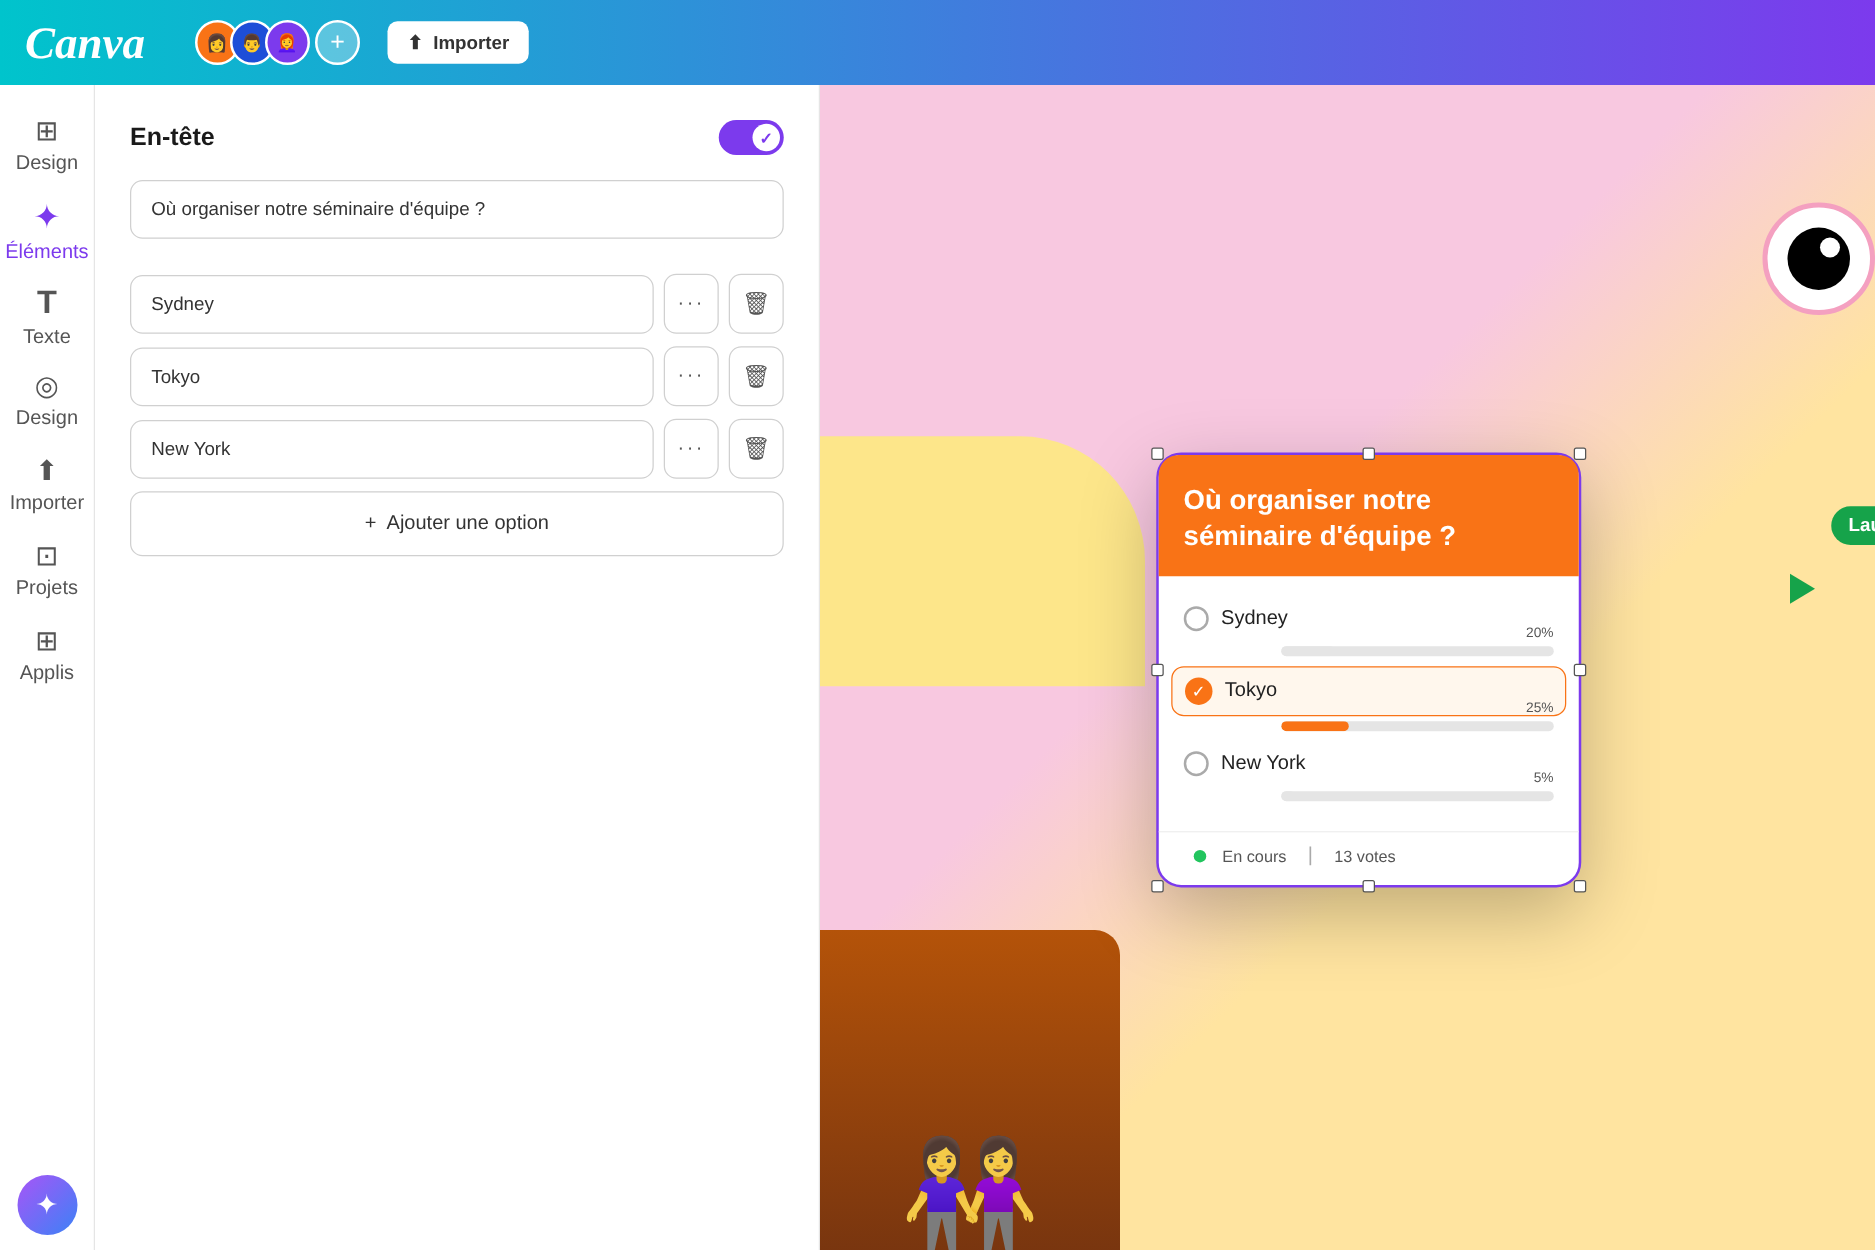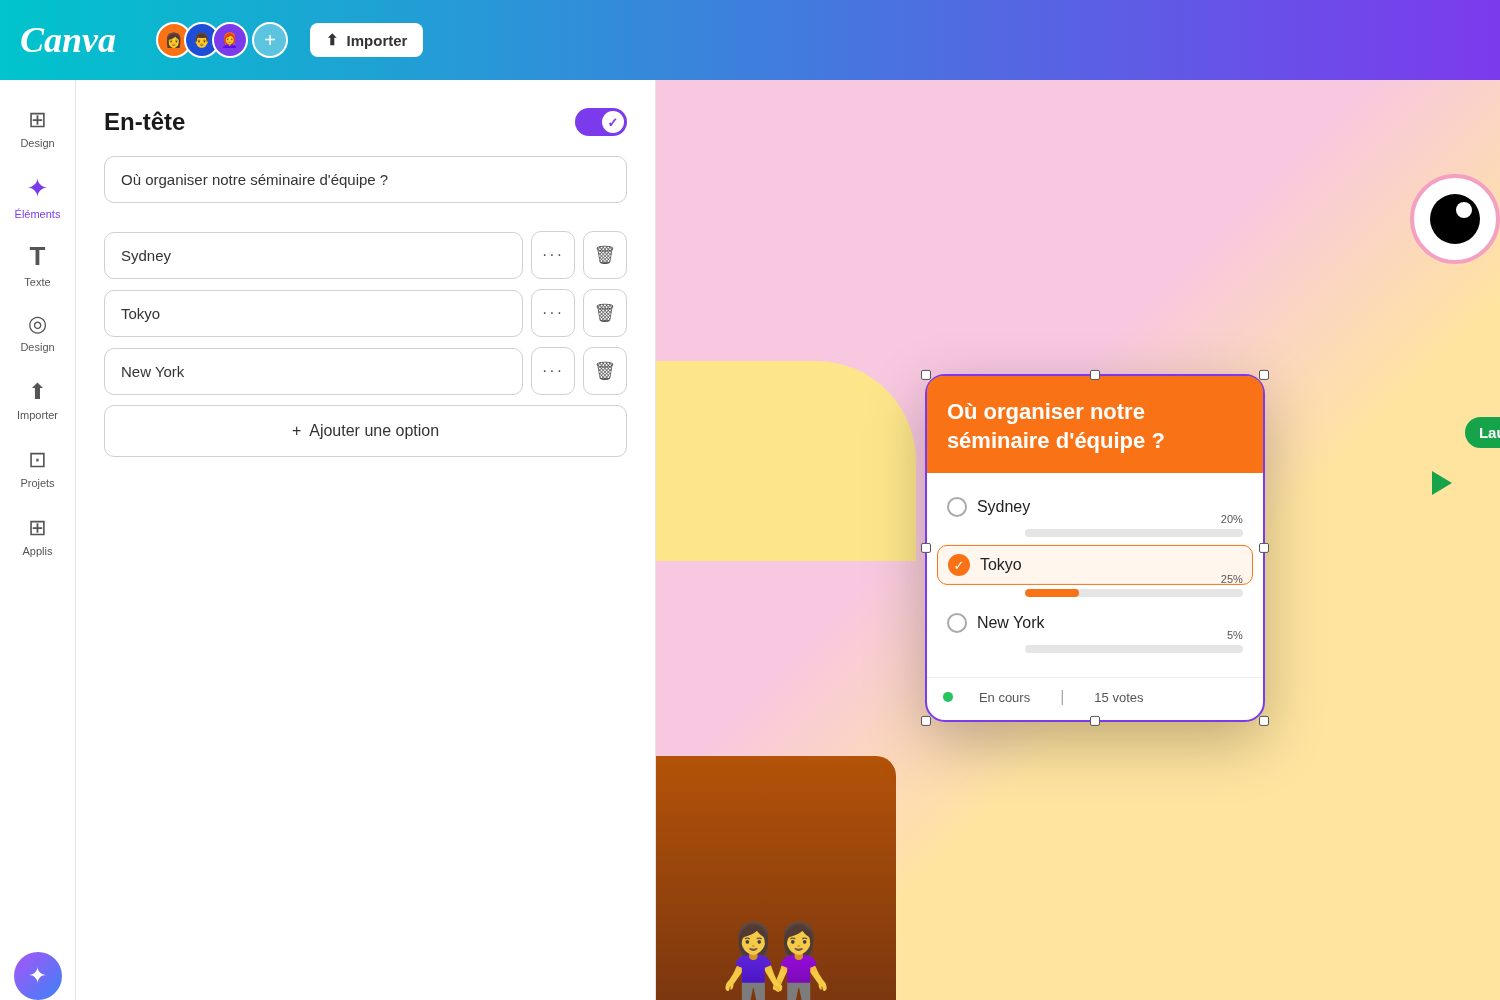--- a/index.html
+++ b/index.html
@@ -1,20 +1,20 @@
 <!DOCTYPE html>
 <html><head>
   <meta charset="utf-8">
   <style>
     * { margin: 0; padding: 0; box-sizing: border-box; }
     body { font-family: -apple-system, BlinkMacSystemFont, 'Segoe UI', sans-serif; width: 1500px; height: 1000px; overflow: hidden; background: #f0f0f0; }
 
     
     .header {
-      height: 80px;
+      height: 68px;
       background: linear-gradient(90deg, #00c4cc 0%, #7c3aed 100%);
       display: flex;
       align-items: center;
       padding: 0 20px;
       position: relative;
       z-index: 10;
     }
     .canva-logo {
       font-size: 36px;
       font-weight: 700;
@@ -109,21 +109,21 @@
       justify-content: center;
       width: 64px;
       height: 64px;
       border-radius: 10px;
       cursor: pointer;
       gap: 4px;
       color: #555;
     }
     .sidebar-item.active { color: #7c3aed; }
     .sidebar-icon { font-size: 22px; }
-    .sidebar-label { font-size: 11px; text-align: center; }
+    .sidebar-label { font-size: 16px; text-align: center; }
     .sidebar-bottom {
       margin-top: auto;
       margin-bottom: 16px;
     }
     .magic-btn {
       width: 48px;
       height: 48px;
       border-radius: 50%;
       background: linear-gradient(135deg, #a855f7, #3b82f6);
       display: flex;
@@ -142,21 +142,21 @@
       overflow-y: auto;
       border-right: 1px solid #e5e5e5;
     }
     .panel-header {
       display: flex;
       align-items: center;
       justify-content: space-between;
       margin-bottom: 20px;
     }
     .panel-header-title {
-      font-size: 24px;
+      font-size: 20px;
       font-weight: 700;
       color: #1a1a1a;
     }
     .toggle {
       width: 52px;
       height: 28px;
       background: #7c3aed;
       border-radius: 14px;
       position: relative;
       cursor: pointer;
@@ -341,24 +341,24 @@
       border-radius: 50%;
       background: #f97316;
       display: flex;
       align-items: center;
       justify-content: center;
       color: white;
       font-size: 13px;
       flex-shrink: 0;
     }
     .poll-footer {
-      padding: 10px 16px 14px;
-      display: flex;
-      align-items: center;
-      gap: 26px;
+      padding: 10px 28px 14px;
+      display: flex;
+      align-items: center;
+      gap: 13px;
       border-top: 1px solid #eee;
     }
     .poll-status-dot {
       width: 10px;
       height: 10px;
       border-radius: 50%;
       background: #22c55e;
       flex-shrink: 0;
     }
     .poll-footer-text {
@@ -640,21 +640,21 @@
             <div class="poll-bar-fill" style="width:5%;background:#e5e5e5;"></div>
           </div>
           <span class="poll-bar-pct">5%</span>
         </div>
       </div>
 
       <div class="poll-footer">
         <div class="poll-status-dot"></div>
         <span class="poll-footer-text">En cours</span>
         <span class="poll-footer-divider">|</span>
-        <span class="poll-footer-text">15 votes</span>
+        <span class="poll-footer-text">13 votes</span>
       </div>
     </div>
 
     <div class="laura-badge">Laura</div>
 
     <div class="triangle-pointer"></div>
 
   </div>
 </div>
 

